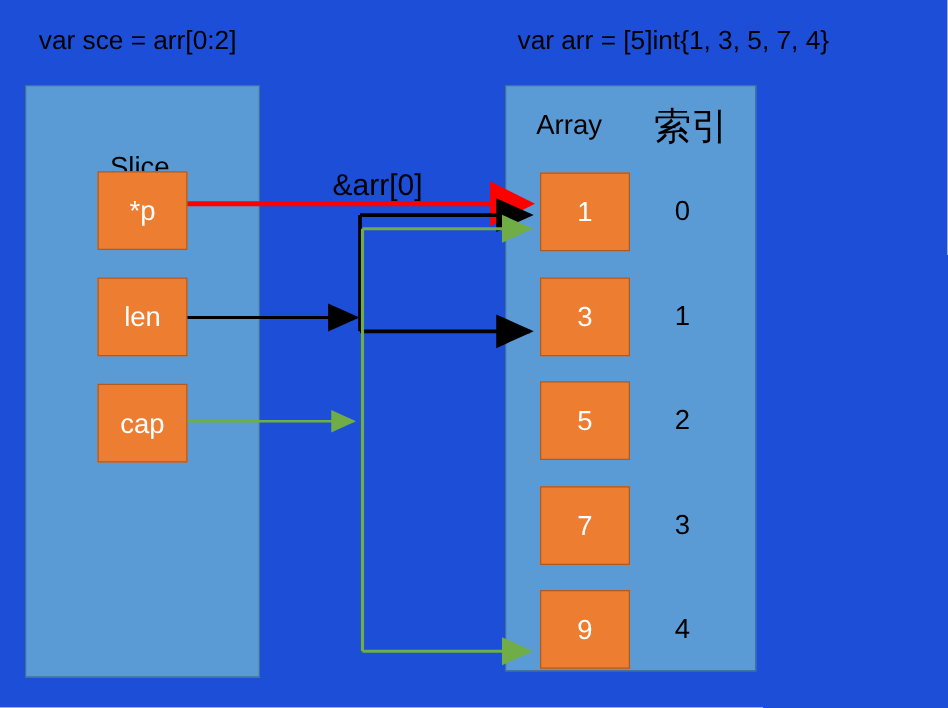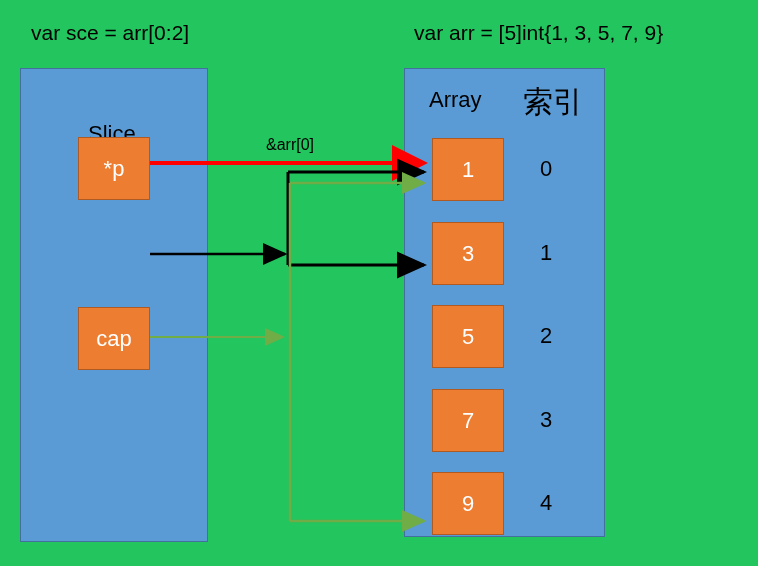--- a/index.html
+++ b/index.html
@@ -4,21 +4,21 @@
 <style>
   html, body {
     margin: 0;
     padding: 0;
     background: #ffffff;
   }
   #canvas {
     position: relative;
     width: 758px;
     height: 566px;
-    background: #22c55e;
+    background: #1d4ed8;
     font-family: "Liberation Sans", "DejaVu Sans", sans-serif;
     overflow: hidden;
   }
   .caption {
     position: absolute;
     font-size: 21px;
     color: #000000;
     white-space: nowrap;
     line-height: 1;
   }
@@ -65,21 +65,21 @@
     left: 528px;
     width: 36px;
     text-align: center;
     font-size: 22px;
     color: #000000;
     line-height: 1;
   }
 
   .ptr-label {
     position: absolute;
-    font-size: 16px;
+    font-size: 24px;
     color: #000000;
     white-space: nowrap;
     line-height: 1;
     left: 266px;
     top: 137px;
   }
 
   #edges {
     position: absolute;
     left: 0; top: 0;
@@ -87,26 +87,27 @@
     height: 566px;
     pointer-events: none;
   }
 </style>
 </head>
 <body>
 
 <div id="canvas">
 
   <div class="caption" id="caption-slice">var sce = arr[0:2]</div>
-  <div class="caption" id="caption-array">var arr = [5]int{1, 3, 5, 7, 9}</div>
+  <div class="caption" id="caption-array">var arr = [5]int{1, 3, 5, 7, 4}</div>
 
   <div class="panel" id="panel-slice"></div>
   <div class="panel-title" id="title-slice">Slice</div>
 
   <div class="cell slice-cell" style="top:137px;">*p</div>
+  <div class="cell slice-cell" style="top:222px;">len</div>
   <div class="cell slice-cell" style="top:307px;">cap</div>
 
   <div class="panel" id="panel-array"></div>
   <div class="panel-title" id="title-array">Array</div>
   <div class="panel-title" id="title-index">索引</div>
 
   <div class="cell arr-cell" style="top:138px;">1</div>
   <div class="cell arr-cell" style="top:222px;">3</div>
   <div class="cell arr-cell" style="top:305px;">5</div>
   <div class="cell arr-cell" style="top:389px;">7</div>

